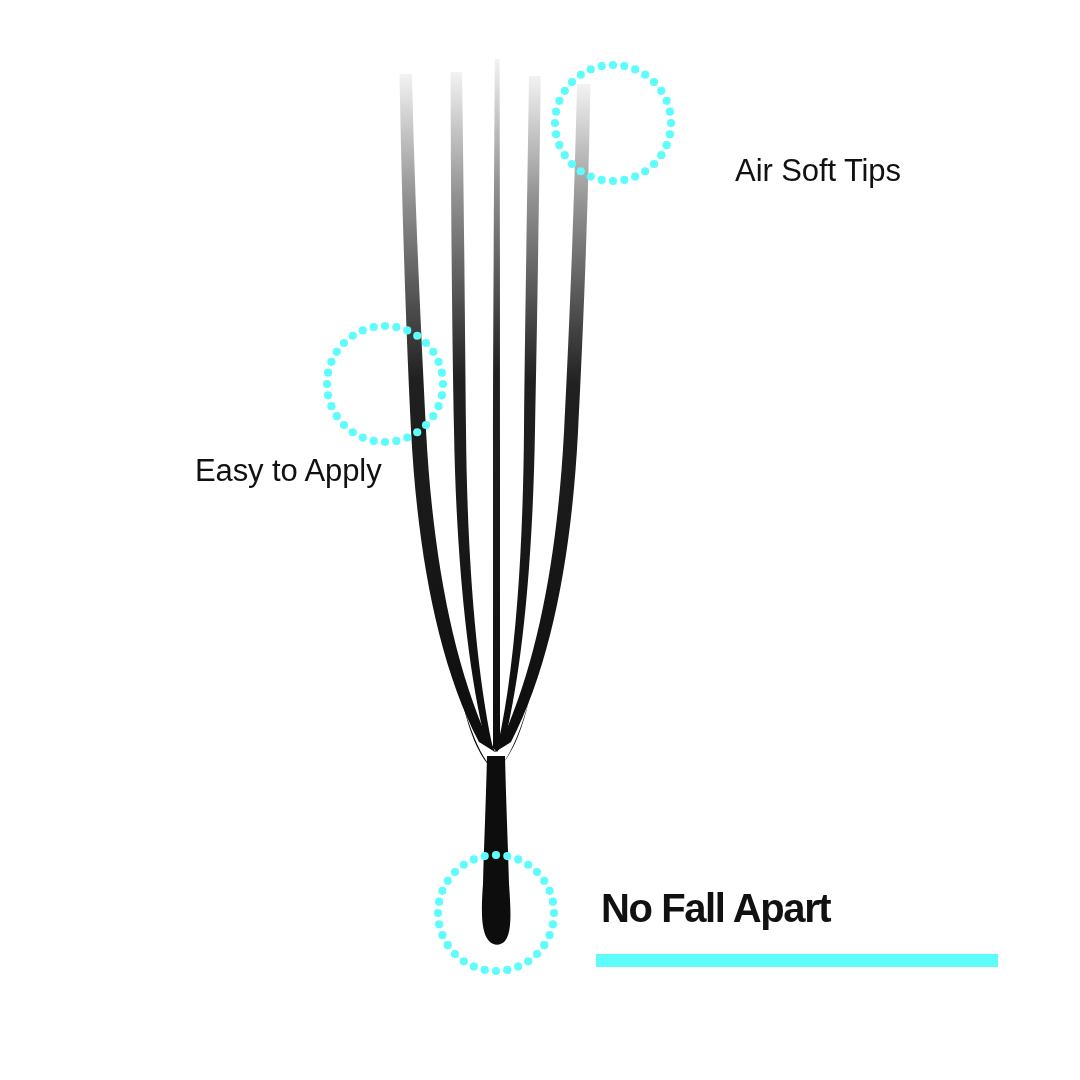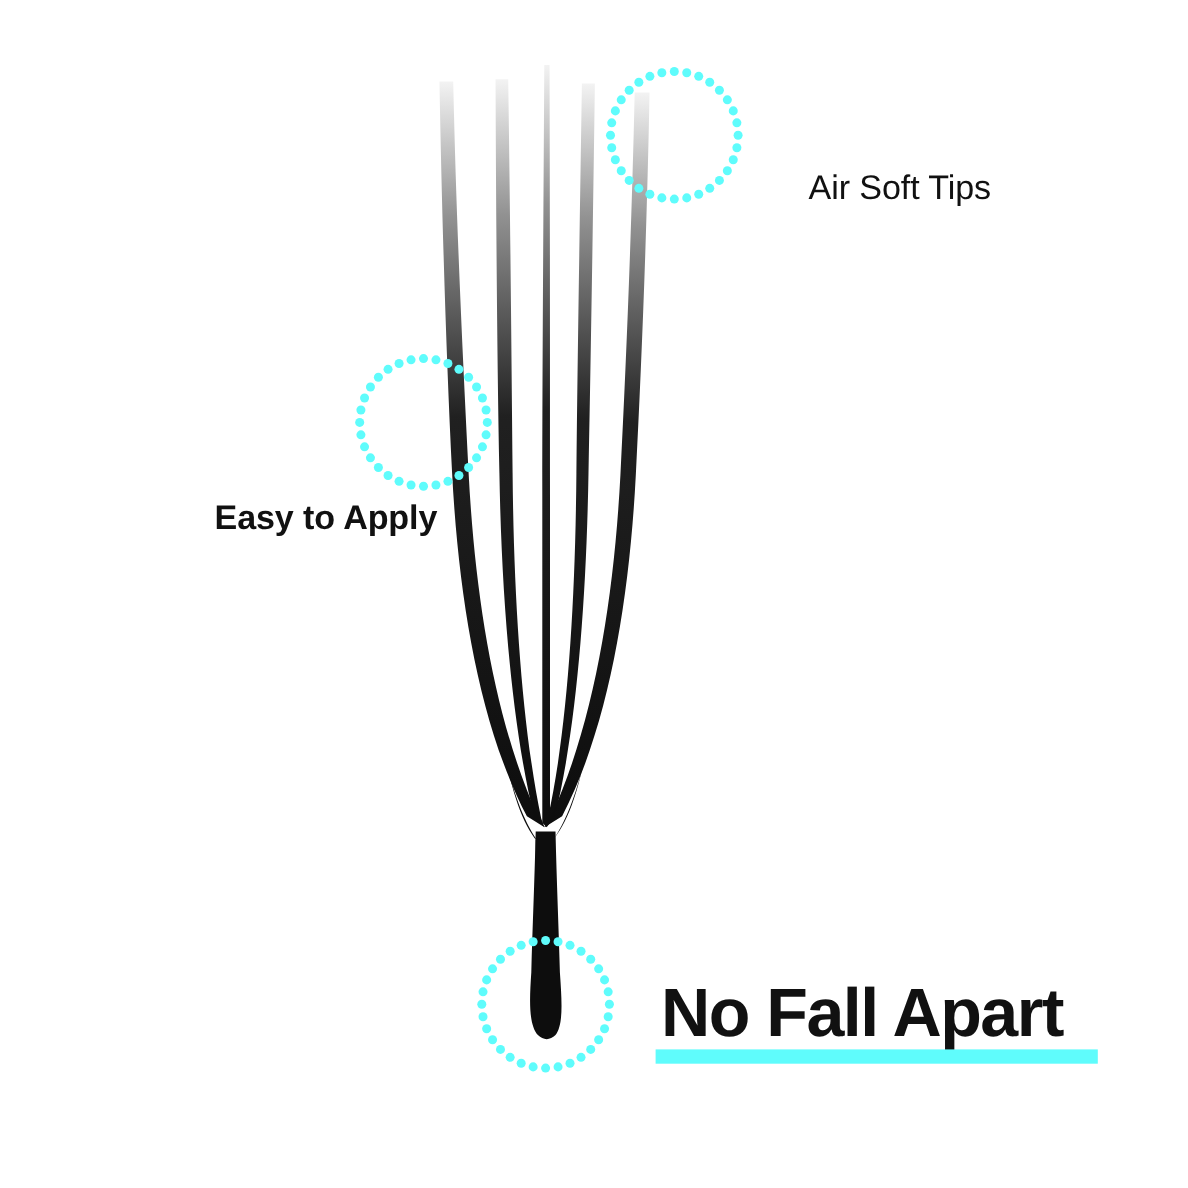--- a/index.html
+++ b/index.html
@@ -40,27 +40,27 @@
     font-weight: 400;
     letter-spacing: -0.1px;
   }
   .label-tips .line {
     display: block;
   }
   .label-easy {
     left: 195px;
     top: 452px;
     font-size: 31px;
-    font-weight: 700;
+    font-weight: 400;
     letter-spacing: -0.1px;
   }
   .label-nofall {
     left: 601px;
     top: 884px;
-    font-size: 62px;
+    font-size: 40px;
     font-weight: bold;
     letter-spacing: -1.4px;
   }
   .underline-bar {
     position: absolute;
     left: 596px;
     top: 954px;
     width: 402px;
     height: 13px;
   }

